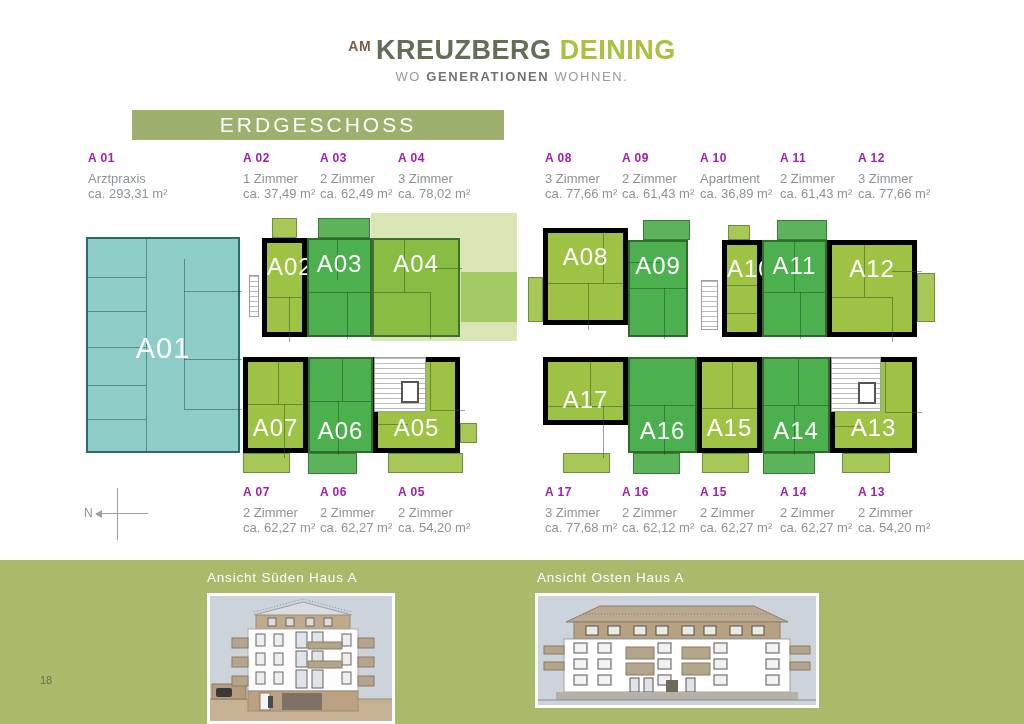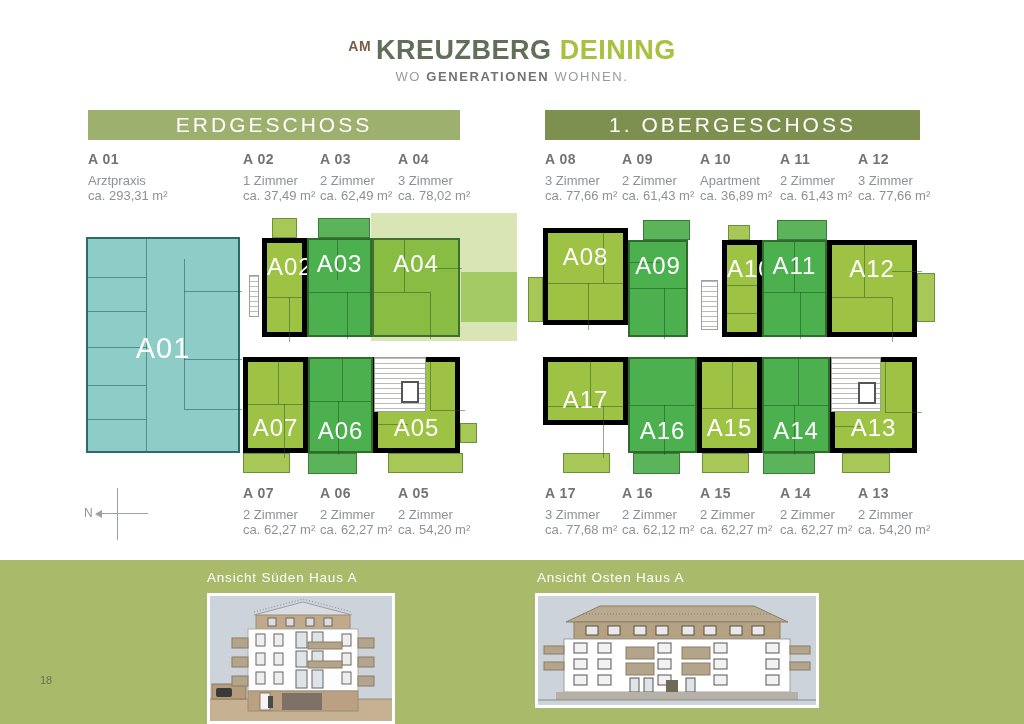--- a/index.html
+++ b/index.html
@@ -8,27 +8,27 @@
   
   .brand{position:absolute;top:32px;left:0;width:100%;text-align:center;}
   .brand-l1{font-size:27px;font-weight:bold;letter-spacing:.5px;line-height:28px;}
   .b-am{font-size:14px;color:#7d5b43;vertical-align:8px;margin-right:5px;}
   .b-dark{color:#616e58;}
   .b-green{color:#a6c23e;}
   .brand-l2{margin-top:5px;font-size:13px;letter-spacing:1.6px;color:#989c9e;}
   .b-bold{color:#6f7477;font-weight:bold;}
   
   .bar{position:absolute;height:30px;line-height:30px;text-align:center;color:#fff;
-       font-size:21px;letter-spacing:3px;font-weight:400;}
+       font-size:21px;letter-spacing:3px;font-weight:400;margin-left:44px;}
   .bar-eg{left:88px;top:110px;width:372px;background:#9db06d;}
   .bar-og{left:545px;top:110px;width:375px;background:#7d904f;}
   
   .listing{position:absolute;width:78px;}
   .listing.wide{width:150px;}
-  .listing h4{margin:0 0 6px 0;font-size:14px;font-weight:bold;color:#737373;letter-spacing:.5px;}
+  .listing h4{margin:0 0 6px 0;font-size:12px;font-weight:bold;color:#a21caf;letter-spacing:.5px;}
   .listing p{margin:0;font-size:13px;color:#8d9296;line-height:15px;}
   
   .plan{position:absolute;}
   .plan-eg{left:85px;top:212px;width:432px;height:264px;}
   .plan-og{left:528px;top:212px;width:407px;height:264px;}
   .overlay{position:absolute;background:#d9e5b5;}
   .garden{position:absolute;background:#a3ca64;}
   .unit{position:absolute;box-sizing:border-box;}
   .u-teal{background:#8ecdc7;border:2px solid #2d6b67;}
   .u-light{background:#9dc244;border:5px solid #000000;}
@@ -78,21 +78,20 @@
       <span class="b-green">DEINING</span>
     </div>
     <div class="brand-l2">
       <span>WO</span>
       <span class="b-bold">GENERATIONEN</span>
       <span>WOHNEN.</span>
     </div>
   </div>
 
   <div class="bar bar-eg">ERDGESCHOSS</div>
-  <div class="bar bar-og">1. OBERGESCHOSS</div>
 
   <div class="listing wide" style="left:88px;top:151px">
     <h4>A 01</h4>
     <p>Arztpraxis</p>
     <p>ca. 293,31 m²</p>
   </div>
   <div class="listing" style="left:243px;top:151px">
     <h4>A 02</h4>
     <p>1 Zimmer</p>
     <p>ca. 37,49 m²</p>

